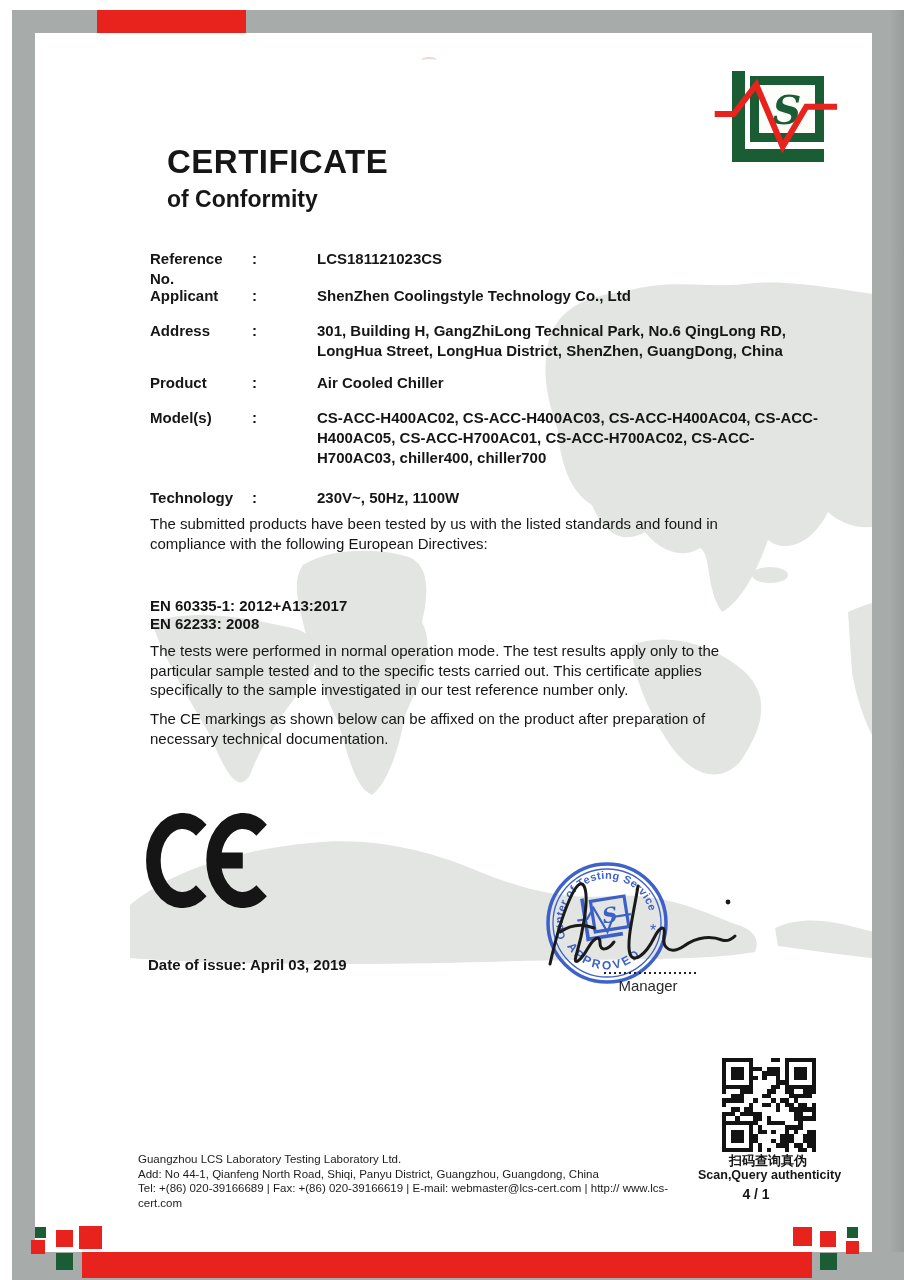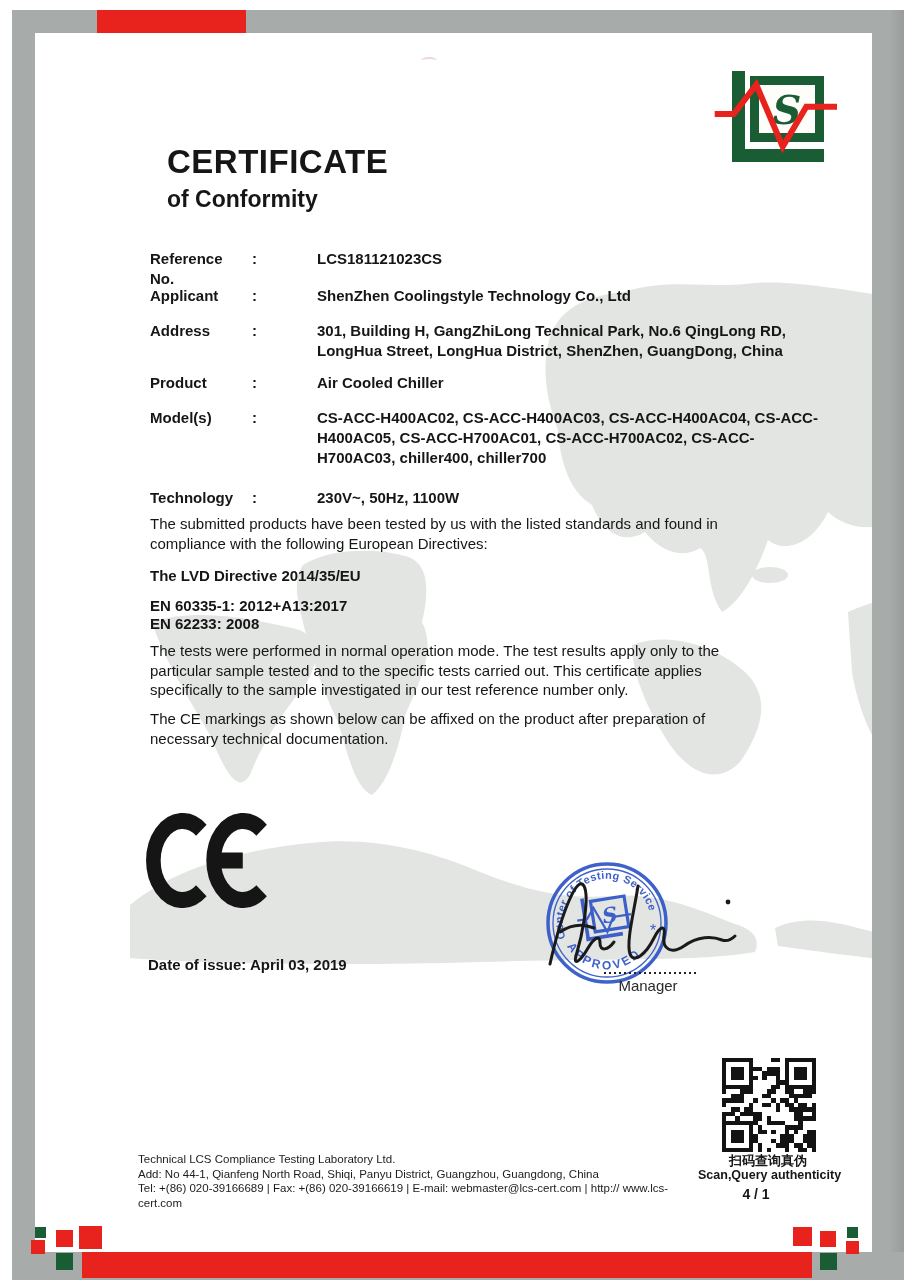--- a/index.html
+++ b/index.html
@@ -120,21 +120,20 @@
     <span class="col">:</span>
     <span class="val">CS-ACC-H400AC02, CS-ACC-H400AC03, CS-ACC-H400AC04, CS-ACC-H400AC05, CS-ACC-H700AC01, CS-ACC-H700AC02, CS-ACC-H700AC03, chiller400, chiller700</span>
   </div>
   <div class="frow" style="top:488px;">
     <span class="lbl">Technology</span>
     <span class="col">:</span>
     <span class="val">230V~, 50Hz, 1100W</span>
   </div>
 
   <div class="para" style="top:514px;">The submitted products have been tested by us with the listed standards and found in compliance with the following European Directives:</div>
-  <div class="para bold" style="top:566px;">The LVD Directive 2014/35/EU</div>
   <div class="para bold" style="top:597px;line-height:18px;">EN 60335-1: 2012+A13:2017</div>
   <div class="para bold" style="top:615px;line-height:18px;">EN 62233: 2008</div>
   <div class="para" style="top:709px;">The CE markings as shown below can be affixed on the product after preparation of necessary technical documentation.</div>
   <div class="para" style="top:641px;">The tests were performed in normal operation mode. The test results apply only to the particular sample tested and to the specific tests carried out. This certificate applies specifically to the sample investigated in our test reference number only.</div>
 
   <svg class="abs" style="left:146px;top:813px;" width="126" height="95" viewBox="0 0 138 95" preserveAspectRatio="none">
     <g fill="none" stroke="#151515" stroke-width="16">
       <path d="M60.6,17.2 A32,39.5 0 1 0 60.6,77.8"></path>
       <path d="M126.6,17.2 A32,39.5 0 1 0 126.6,77.8"></path>
       <path d="M70,47.5 L106,47.5"></path>
@@ -417,18 +416,18 @@
       <i style="grid-row:21;grid-column:19"></i>
       <i style="grid-row:21;grid-column:21"></i>
     </div>
   <div class="abs" id="qr-captions">
     <div id="qr-cn">扫码查询真伪</div>
     <div id="qr-en">Scan,Query authenticity</div>
   </div>
   <div class="abs" id="page-num">4 / 1</div>
 
   <div class="abs" id="footer-block">
-    <div>Technical LCS Compliance Testing Laboratory Ltd.</div>
+    <div>Guangzhou LCS Laboratory Testing Laboratory Ltd.</div>
     <div>Add: No 44-1, Qianfeng North Road, Shiqi, Panyu District, Guangzhou, Guangdong, China</div>
     <div>Tel: +(86) 020-39166689  |  Fax: +(86) 020-39166619  |  E-mail: webmaster@lcs-cert.com  |  http:// www.lcs-cert.com</div>
   </div>
 
 </div>
 
 </body></html>

